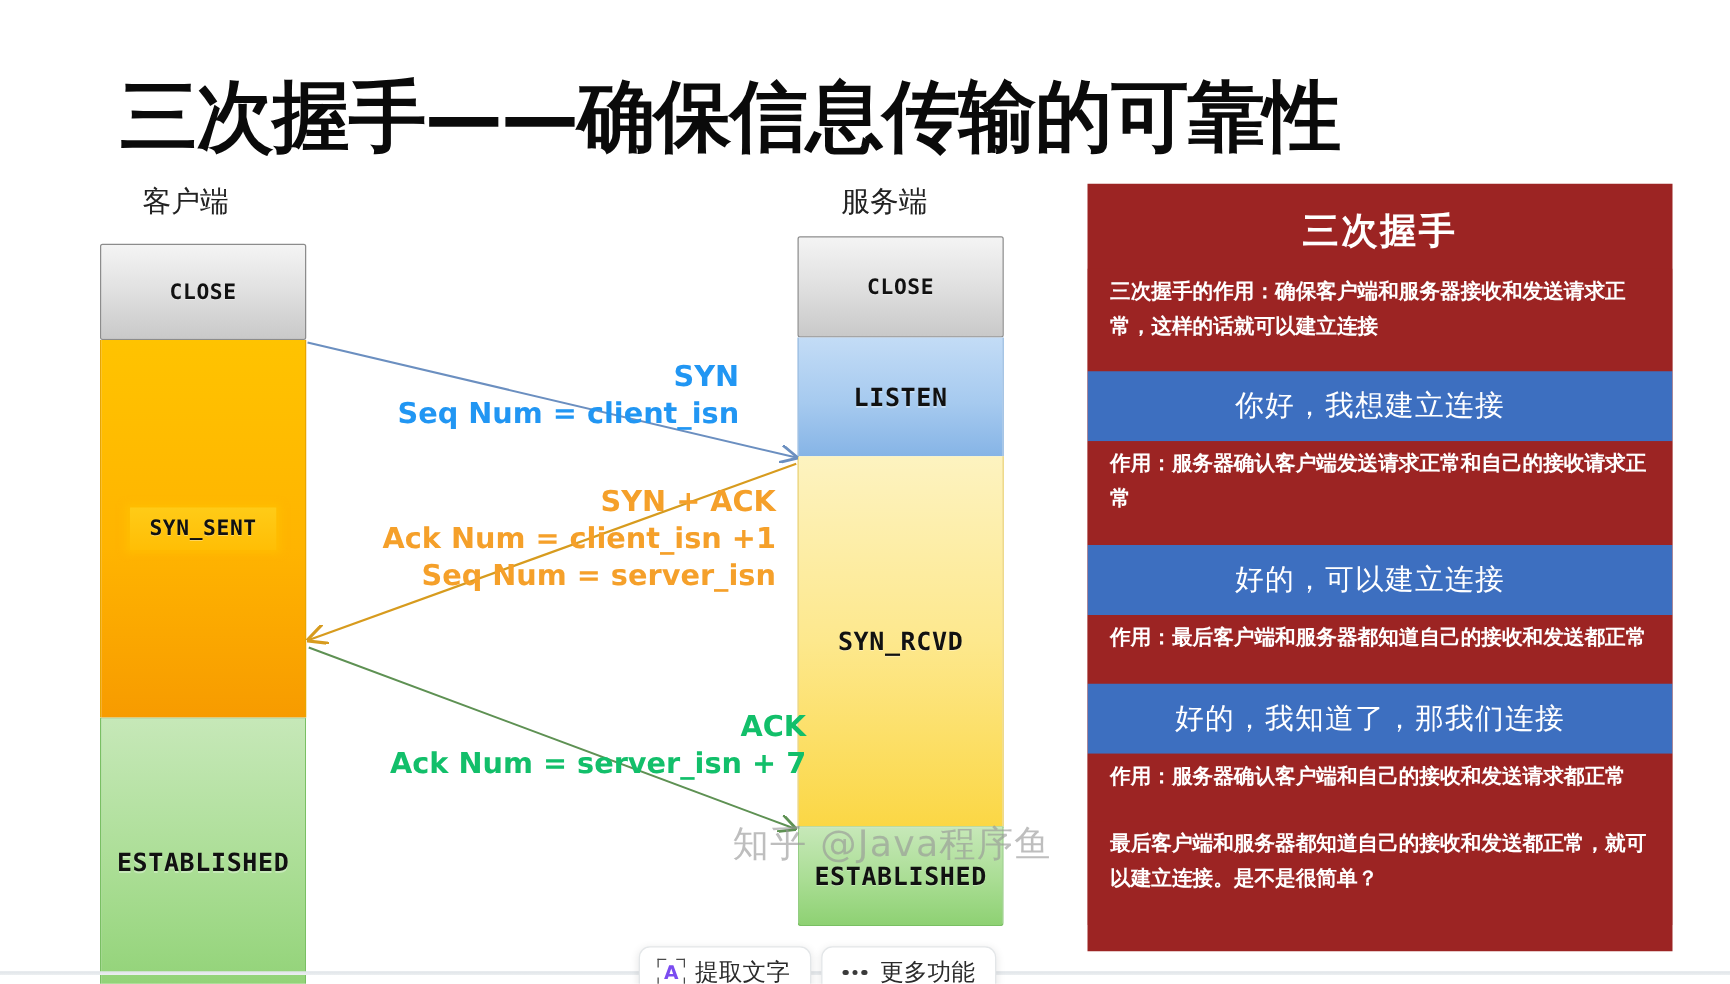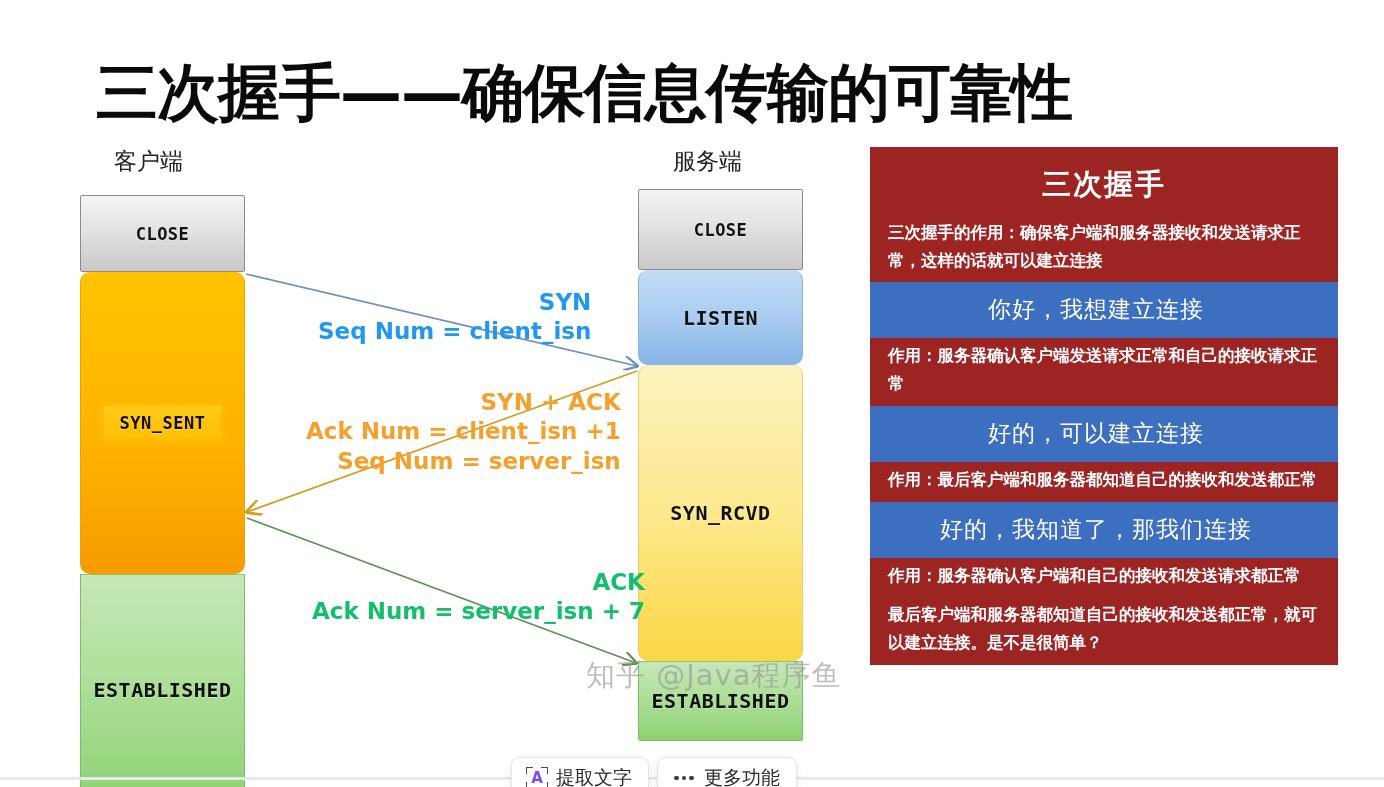--- a/index.html
+++ b/index.html
@@ -41,21 +41,20 @@
     box-sizing:border-box;
     display:flex;align-items:center;justify-content:center;
     font-family:"DejaVu Sans Mono","Liberation Mono",monospace;
     font-weight:bold;
     font-size:17px;
     color:#111;
     letter-spacing:0.5px;
     border-left:1px solid rgba(120,120,120,.55);
     border-right:1px solid rgba(120,120,120,.55);
     text-shadow:0 1px 0 rgba(255,255,255,.35);
-    border-radius:10px;
   }
   .state.close{
     background:linear-gradient(180deg,#f4f4f4 0%,#e2e2e2 45%,#c9c9c9 100%);
     border:1px solid #8c8c8c;
     border-radius:2px;
   }
   .state.orange{
     background:linear-gradient(180deg,#ffc300 0%,#ffb400 55%,#f79b00 100%);
     border-left:1px solid #e8a500;border-right:1px solid #e8a500;
   }
@@ -92,36 +91,36 @@
   }
   #msg-syn{left:318px;top:288px;color:#2196f3;font-size:23px;}
   #msg-synack{left:306px;top:388px;color:#f5a02a;font-size:23px;}
   #msg-ack{left:312px;top:568px;color:#12bf6a;font-size:23px;}
   .msg .line1{display:block;}
 
   svg.wires{position:absolute;left:0;top:0;width:1384px;height:787px;pointer-events:none;}
 
   
   #info-panel{
-    position:absolute;left:870px;top:147px;width:468px;height:518px;
+    position:absolute;left:870px;top:147px;width:468px;height:614px;
     box-sizing:border-box;
     background:#9c2423;
     overflow:hidden;
   }
   .panel-title{
     font-family:"DejaVu Sans","Liberation Sans",sans-serif;
     font-weight:bold;font-size:29px;color:#fff;
     text-align:center;padding:18px 0 10px 0;letter-spacing:2px;
   }
   .red-block{
     background:#9c2423;color:#ffffff;
     font-family:"DejaVu Sans","Liberation Sans",sans-serif;
     font-weight:bold;
     font-size:16.5px;line-height:1.68;
-    padding:4px 14px 8px 18px;
+    padding:4px 14px 23px 18px;
   }
   .blue-block{
     background:#3d6fc0;color:#ffffff;
     font-family:"DejaVu Sans","Liberation Sans",sans-serif;
     font-size:23px;
     text-align:center;
     padding:12px 22px 13px 6px;
     letter-spacing:1px;
   }
 

